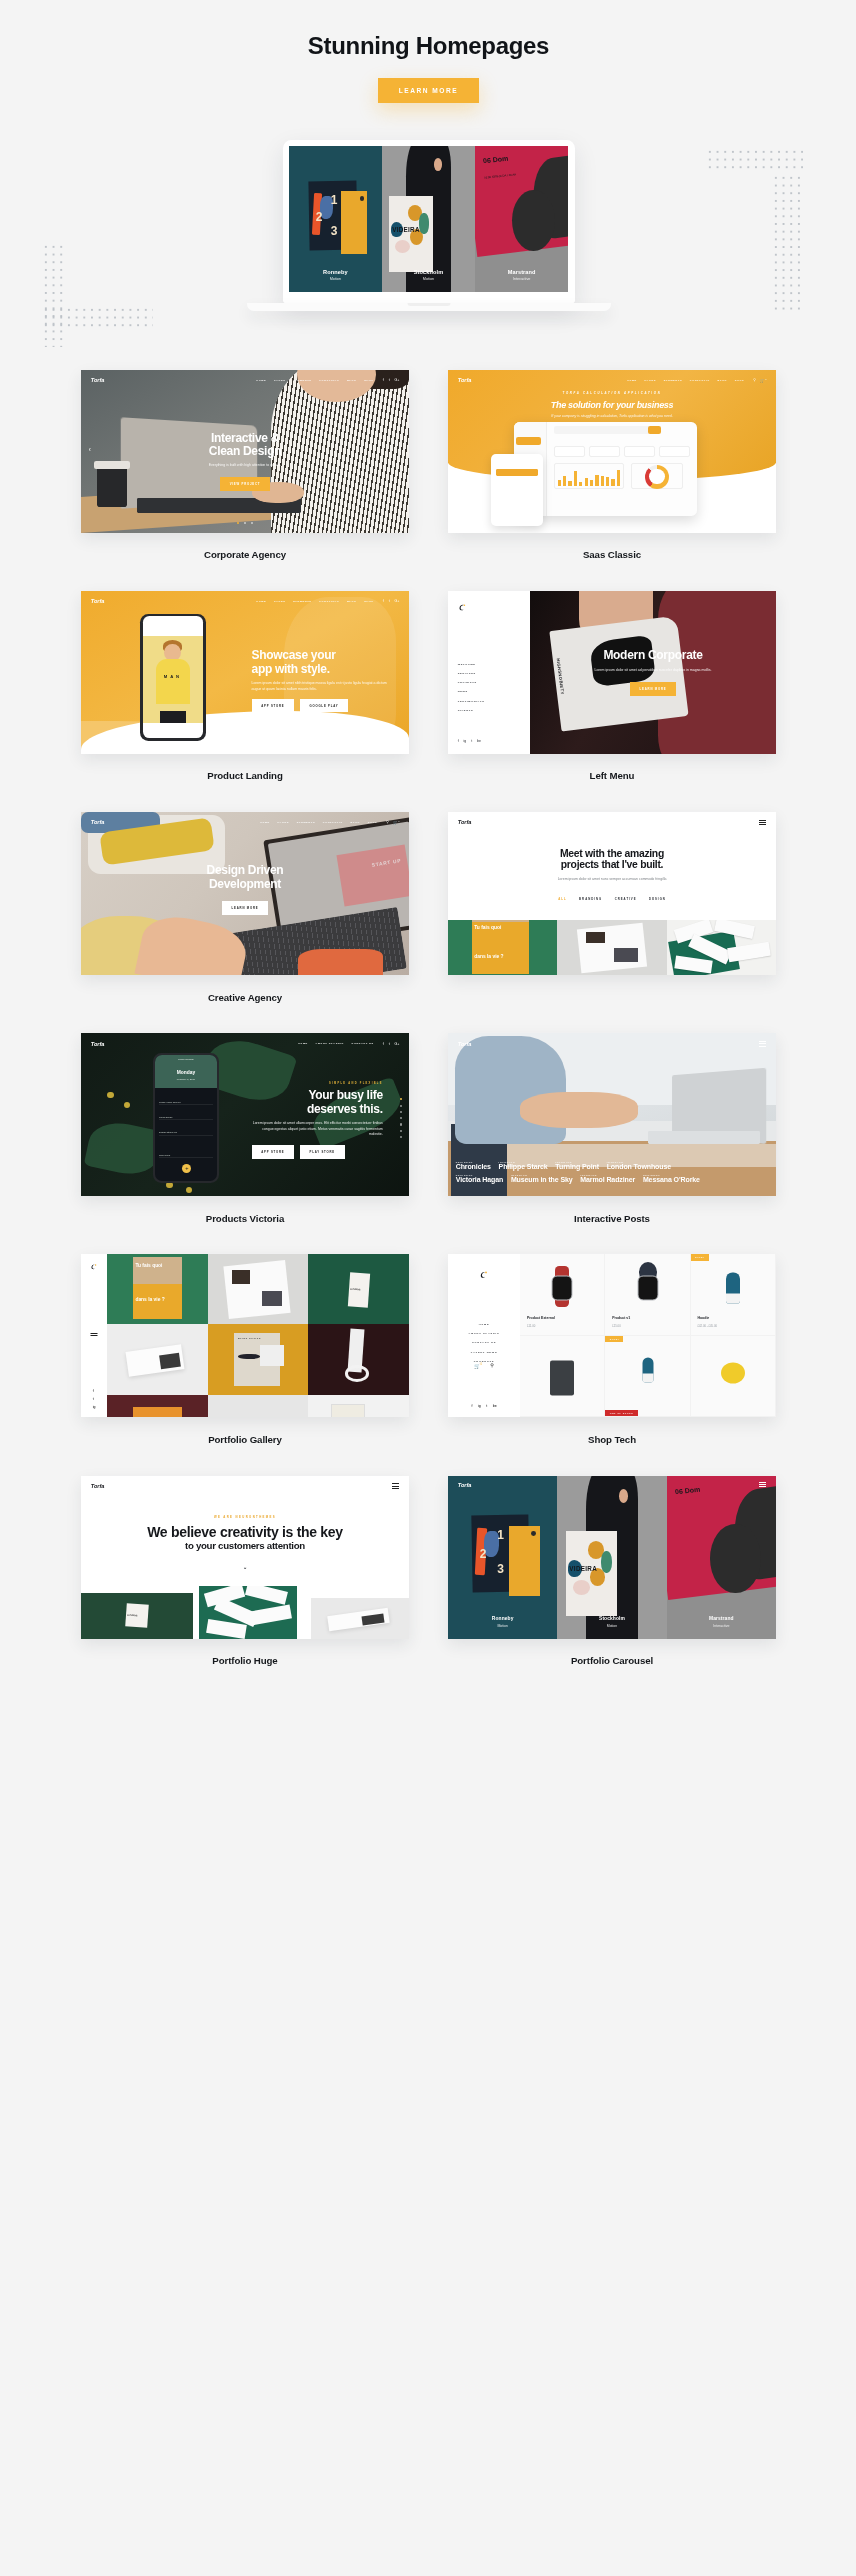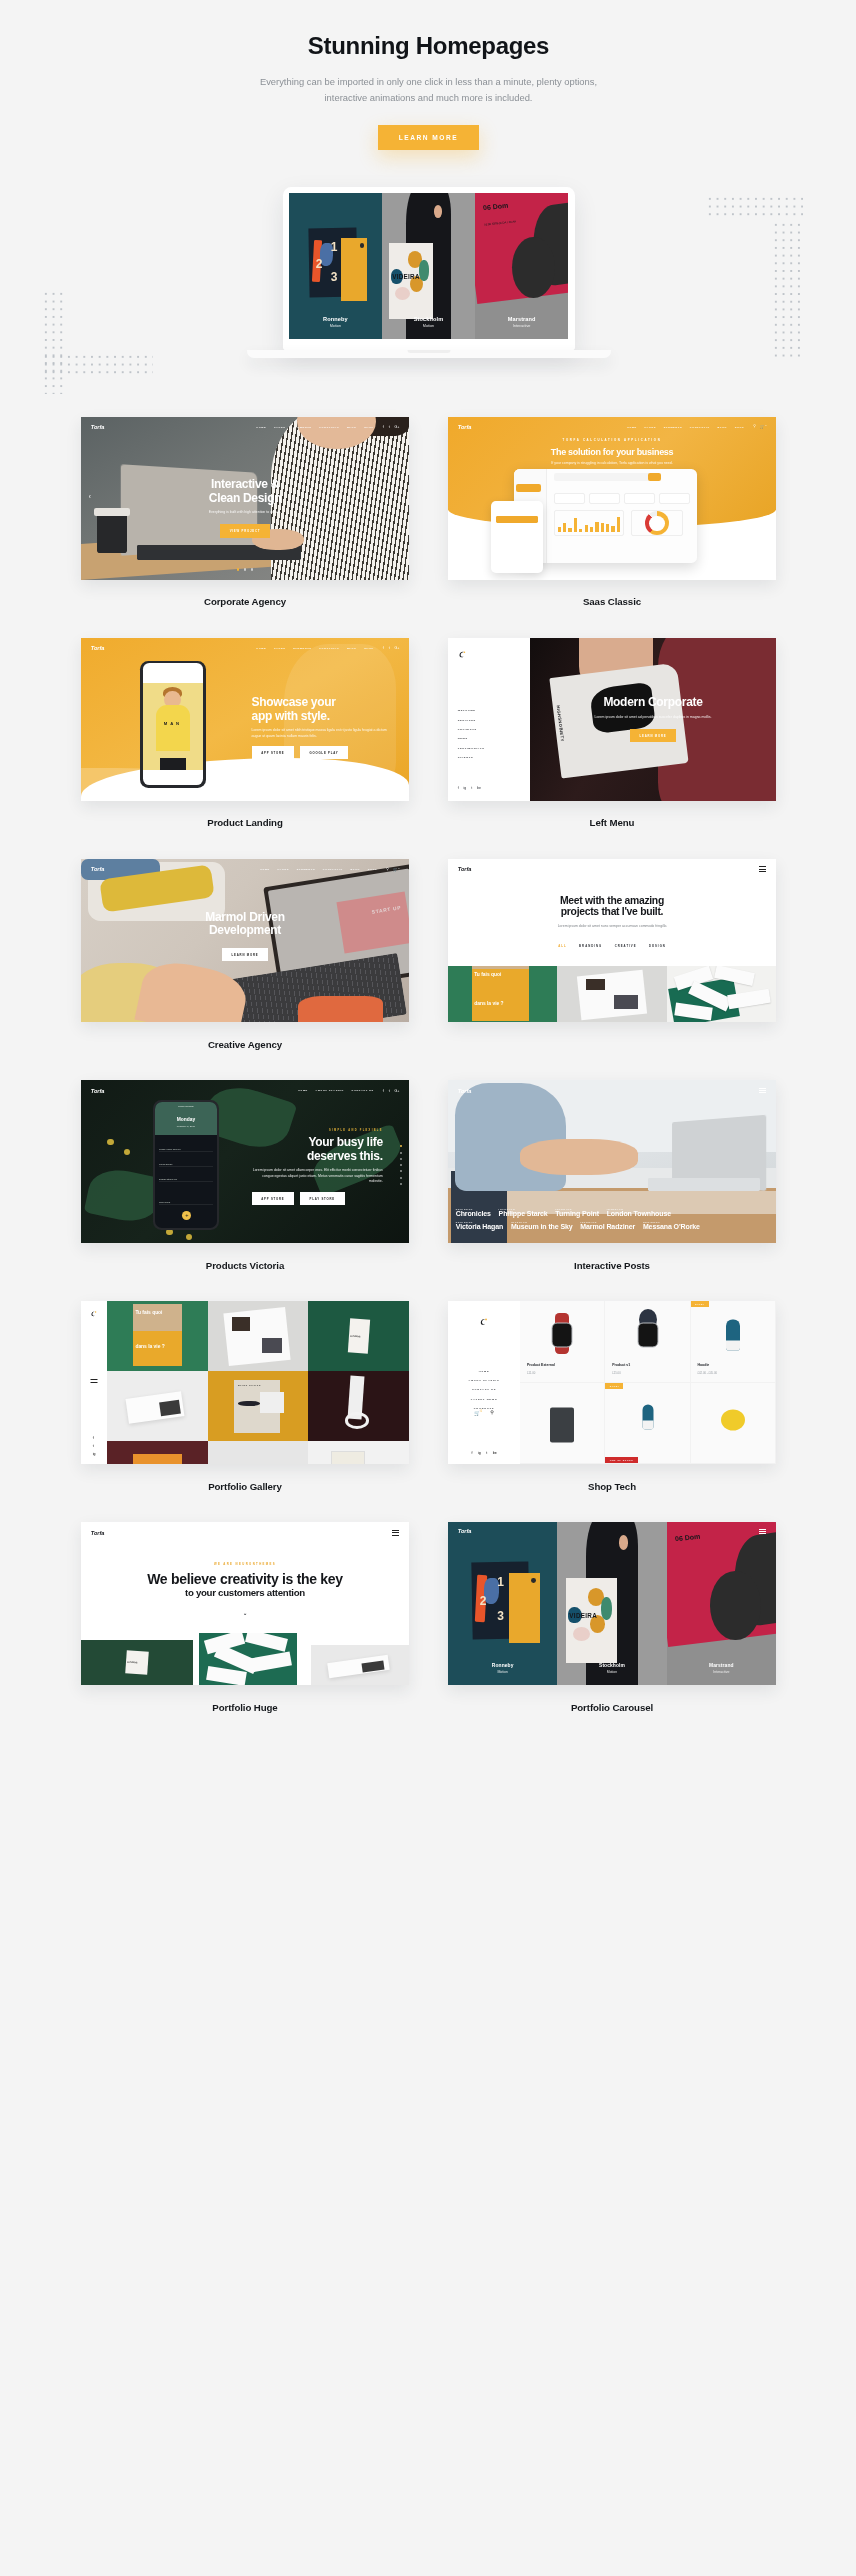--- a/index.html
+++ b/index.html
@@ -227,21 +227,21 @@
   .arrow-l { left: 7.7px; } .arrow-r { right: 7.7px; }
   .dots-nav { position:absolute; bottom:8.3px; left:0; right:0; display:flex; justify-content:center; gap:4.2px; z-index:7; }
   .dots-nav i { width:2.8px; height:2.8px; border-radius:50%; background:#fff; display:block; opacity:.6;}
   .dots-nav i.on { background:#f5b335; opacity:1; }
 
   
   .c2 { background:#fff; }
   .c2-top { position:absolute; left:0; right:0; top:0; height:68%;
             background:linear-gradient(135deg,#f0a92b 0%,#f2b544 55%,#e8a425 100%);
             border-radius: 0 0 46% 46% / 0 0 16% 16%; }
-  .c2-center { position:absolute; left:0; right:0; top:13%; text-align:center; color:#fff; z-index:4; }
+  .c2-center { position:absolute; left:0; right:0; top:13%; text-align:center; color:#fff; z-index:4;font-style:italic; }
   .c2-eyebrow { font-size:2.8px; letter-spacing:1.7px; font-weight:bold; }
   .c2-dash { position:absolute; left:20%; top:32%; width:56%; height:58%; background:#fdfdfd; border-radius:5.6px; box-shadow:0 4.2px 12.5px rgba(0,0,0,.14); z-index:5; overflow:hidden; }
   .c2-dash-side { position:absolute; left:0; top:0; bottom:0; width:18%; background:#fafafa; border-right:0.7px solid #eee; }
   .c2-pill { position:absolute; left:6%; top:16%; width:78%; height:9%; background:#f0a92b; border-radius:2.1px; }
   .c2-search { position:absolute; left:22%; top:5%; width:55%; height:8%; background:#f4f4f4; border-radius:2.1px; }
   .c2-searchbtn { position:absolute; left:73%; top:5%; width:7%; height:8%; background:#f0a92b; border-radius:2.1px; }
   .c2-stat { position:absolute; top:26%; height:11%; background:#fff; border:0.7px solid #eee; border-radius:2.1px; }
   .c2-chart { position:absolute; left:22%; top:44%; width:38%; height:27%; border:0.7px solid #eee; border-radius:2.1px; }
   .c2-bars { position:absolute; left:4%; bottom:10%; right:4%; height:72%; display:flex; align-items:flex-end; gap:2.1px; }
   .c2-bars i { flex:1; background:#f5b335; display:block; }
@@ -400,21 +400,20 @@
   
   .c12 { display:flex; }
   .c12 .pane-label .nm { font-size:4.9px; }
   .c12 .pane-label .ct { font-size:3.5px; }
 </style>
 </head>
 <body>
 
 <section class="hero">
   <h1 class="hero-title">Stunning Homepages</h1>
-  <p class="hero-sub">Everything can be imported in only one click in less than a minute, plenty options, interactive animations and much more is included.</p>
   <div class="learn-more-wrap">
     <button class="btn-learn">LEARN MORE</button>
   </div>
 </section>
 
 <section class="laptop-section">
   <div class="dots dots-tr"></div>
   <div class="dots dots-r"></div>
   <div class="dots dots-l"></div>
   <div class="dots dots-bl"></div>
@@ -689,21 +688,21 @@
           <span>PORTFOLIO</span>
           <span>BLOG</span>
           <span>SHOP</span>
         </span>
         <span class="mini-social" style="color:#fff">
           <span>⚲</span>
           <span>🛒<sup style="font-size:2.1px">0</sup></span>
         </span>
       </div>
       <div class="c5-center">
-        <div class="mini-h1">Marmol Driven</div>
+        <div class="mini-h1">Design Driven</div>
         <div class="mini-h1">Development</div>
         <div style="margin-top:7.7px"><span class="mini-btn dark">LEARN MORE</span></div>
       </div>
     </div>
     <div class="card-caption">Creative Agency</div>
   </div>
 
   <div class="card">
     <div class="thumb c6">
       <div class="mini-nav">

